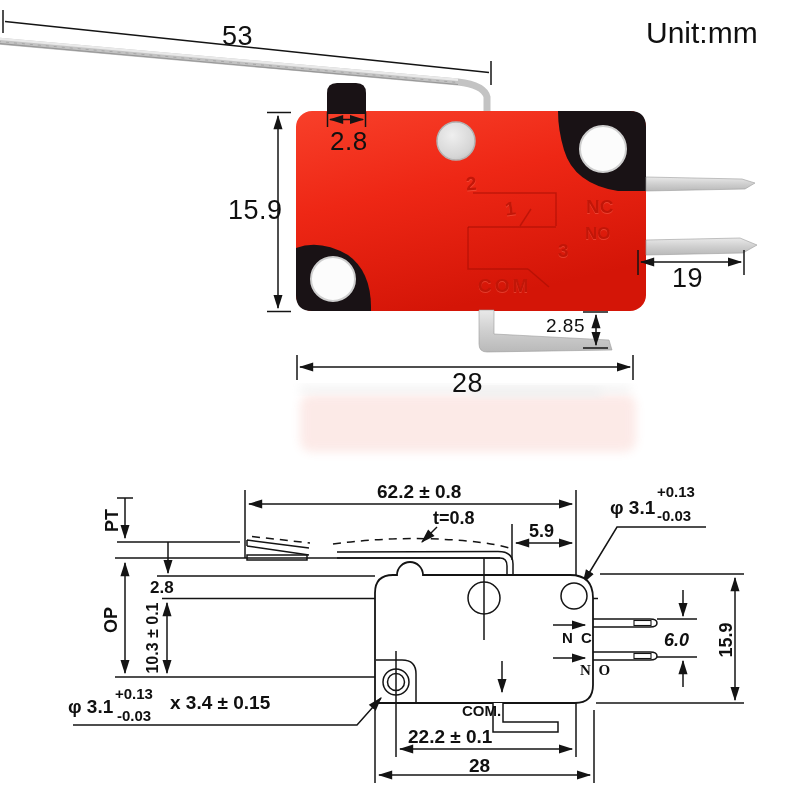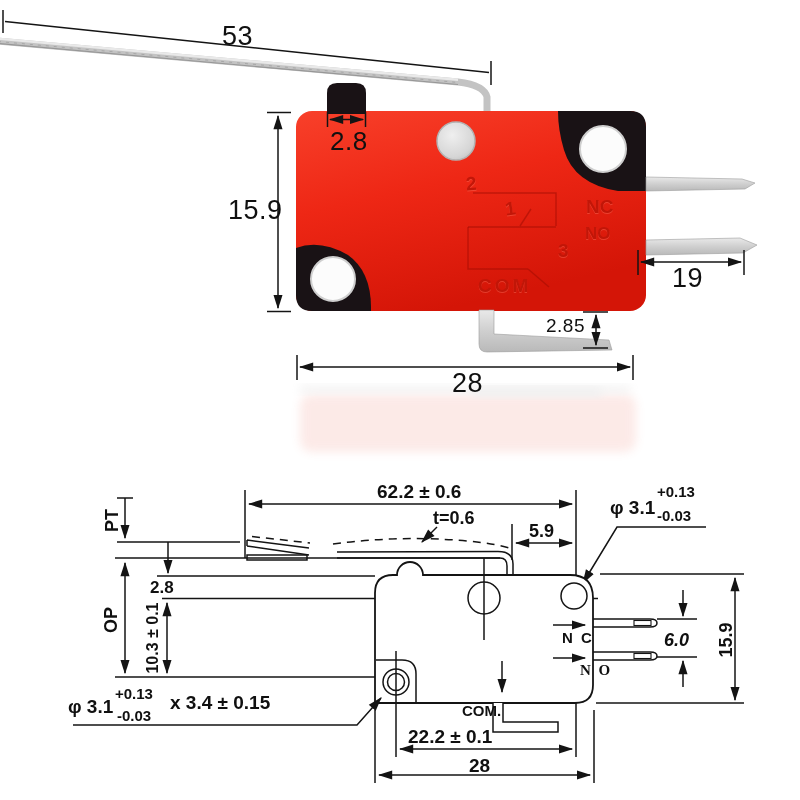--- a/index.html
+++ b/index.html
@@ -196,37 +196,38 @@
       <line x1="400" y1="749" x2="572" y2="749" marker-start="url(#ae)" marker-end="url(#ae)"></line>
 
       <line x1="375" y1="710" x2="375" y2="783"></line>
       <line x1="594" y1="710" x2="594" y2="783"></line>
       <line x1="379" y1="775" x2="590" y2="775" marker-start="url(#ae)" marker-end="url(#ae)"></line>
 
       <path d="M73,725 L357,725 L381,698" marker-end="url(#ae)"></path>
     </g>
   </svg>
 
+  <div class="lbl" style="left:646px;top:18px;font-size:30px;">Unit:mm</div>
   <div class="lbl photo-dim" style="left:222px;top:23px;">53</div>
   <div class="lbl photo-dim" style="left:330px;top:128px;font-size:26px;">2.8</div>
   <div class="lbl photo-dim" style="left:228px;top:197px;">15.9</div>
   <div class="lbl photo-dim" style="left:672px;top:265px;">19</div>
   <div class="lbl photo-dim" style="left:546px;top:316px;font-size:19px;">2.85</div>
   <div class="lbl photo-dim" style="left:452px;top:370px;">28</div>
 
   <div class="lbl emboss" style="left:466px;top:174px;font-size:19px;transform:rotate(-5deg);">2</div>
   <div class="lbl emboss" style="left:505px;top:199px;font-size:19px;transform:rotate(-8deg);">1</div>
   <div class="lbl emboss" style="left:586px;top:197px;font-size:19px;">NC</div>
   <div class="lbl emboss" style="left:585px;top:225px;font-size:17px;">NO</div>
   <div class="lbl emboss" style="left:558px;top:241px;font-size:19px;">3</div>
   <div class="lbl emboss" style="left:478px;top:276px;font-size:19px;letter-spacing:3px;">COM</div>
 
   <div class="lbl draw-dim rot" style="left:96px;top:507px;width:32px;font-size:18px;">PT</div>
-  <div class="lbl draw-dim" style="left:377px;top:482px;font-size:19px;">62.2 ± 0.6</div>
-  <div class="lbl draw-dim" style="left:433px;top:509px;">t=0.6</div>
+  <div class="lbl draw-dim" style="left:377px;top:482px;font-size:19px;">62.2 ± 0.8</div>
+  <div class="lbl draw-dim" style="left:433px;top:509px;">t=0.8</div>
   <div class="lbl draw-dim" style="left:529px;top:522px;">5.9</div>
   <div class="lbl draw-dim" style="left:610px;top:498px;font-size:19px;">φ 3.1</div>
   <div class="lbl draw-small" style="left:657px;top:484px;">+0.13</div>
   <div class="lbl draw-small" style="left:657px;top:508px;">-0.03</div>
   <div class="lbl draw-dim" style="left:150px;top:579px;font-size:17px;">2.8</div>
   <div class="lbl draw-dim rot" style="left:95px;top:608px;width:32px;">OP</div>
   <div class="lbl draw-dim rot" style="left:111px;top:630px;width:84px;font-size:16px;text-align:center;">10.3 ± 0.1</div>
   <div class="lbl draw-small" style="left:562px;top:630px;letter-spacing:2px;">N C</div>
   <div class="lbl draw-small" style="left:580px;top:663px;letter-spacing:2px;font-family:Liberation Serif, serif;">N O</div>
   <div class="lbl draw-small" style="left:462px;top:655px;margin-top:48px;">COM.</div>

